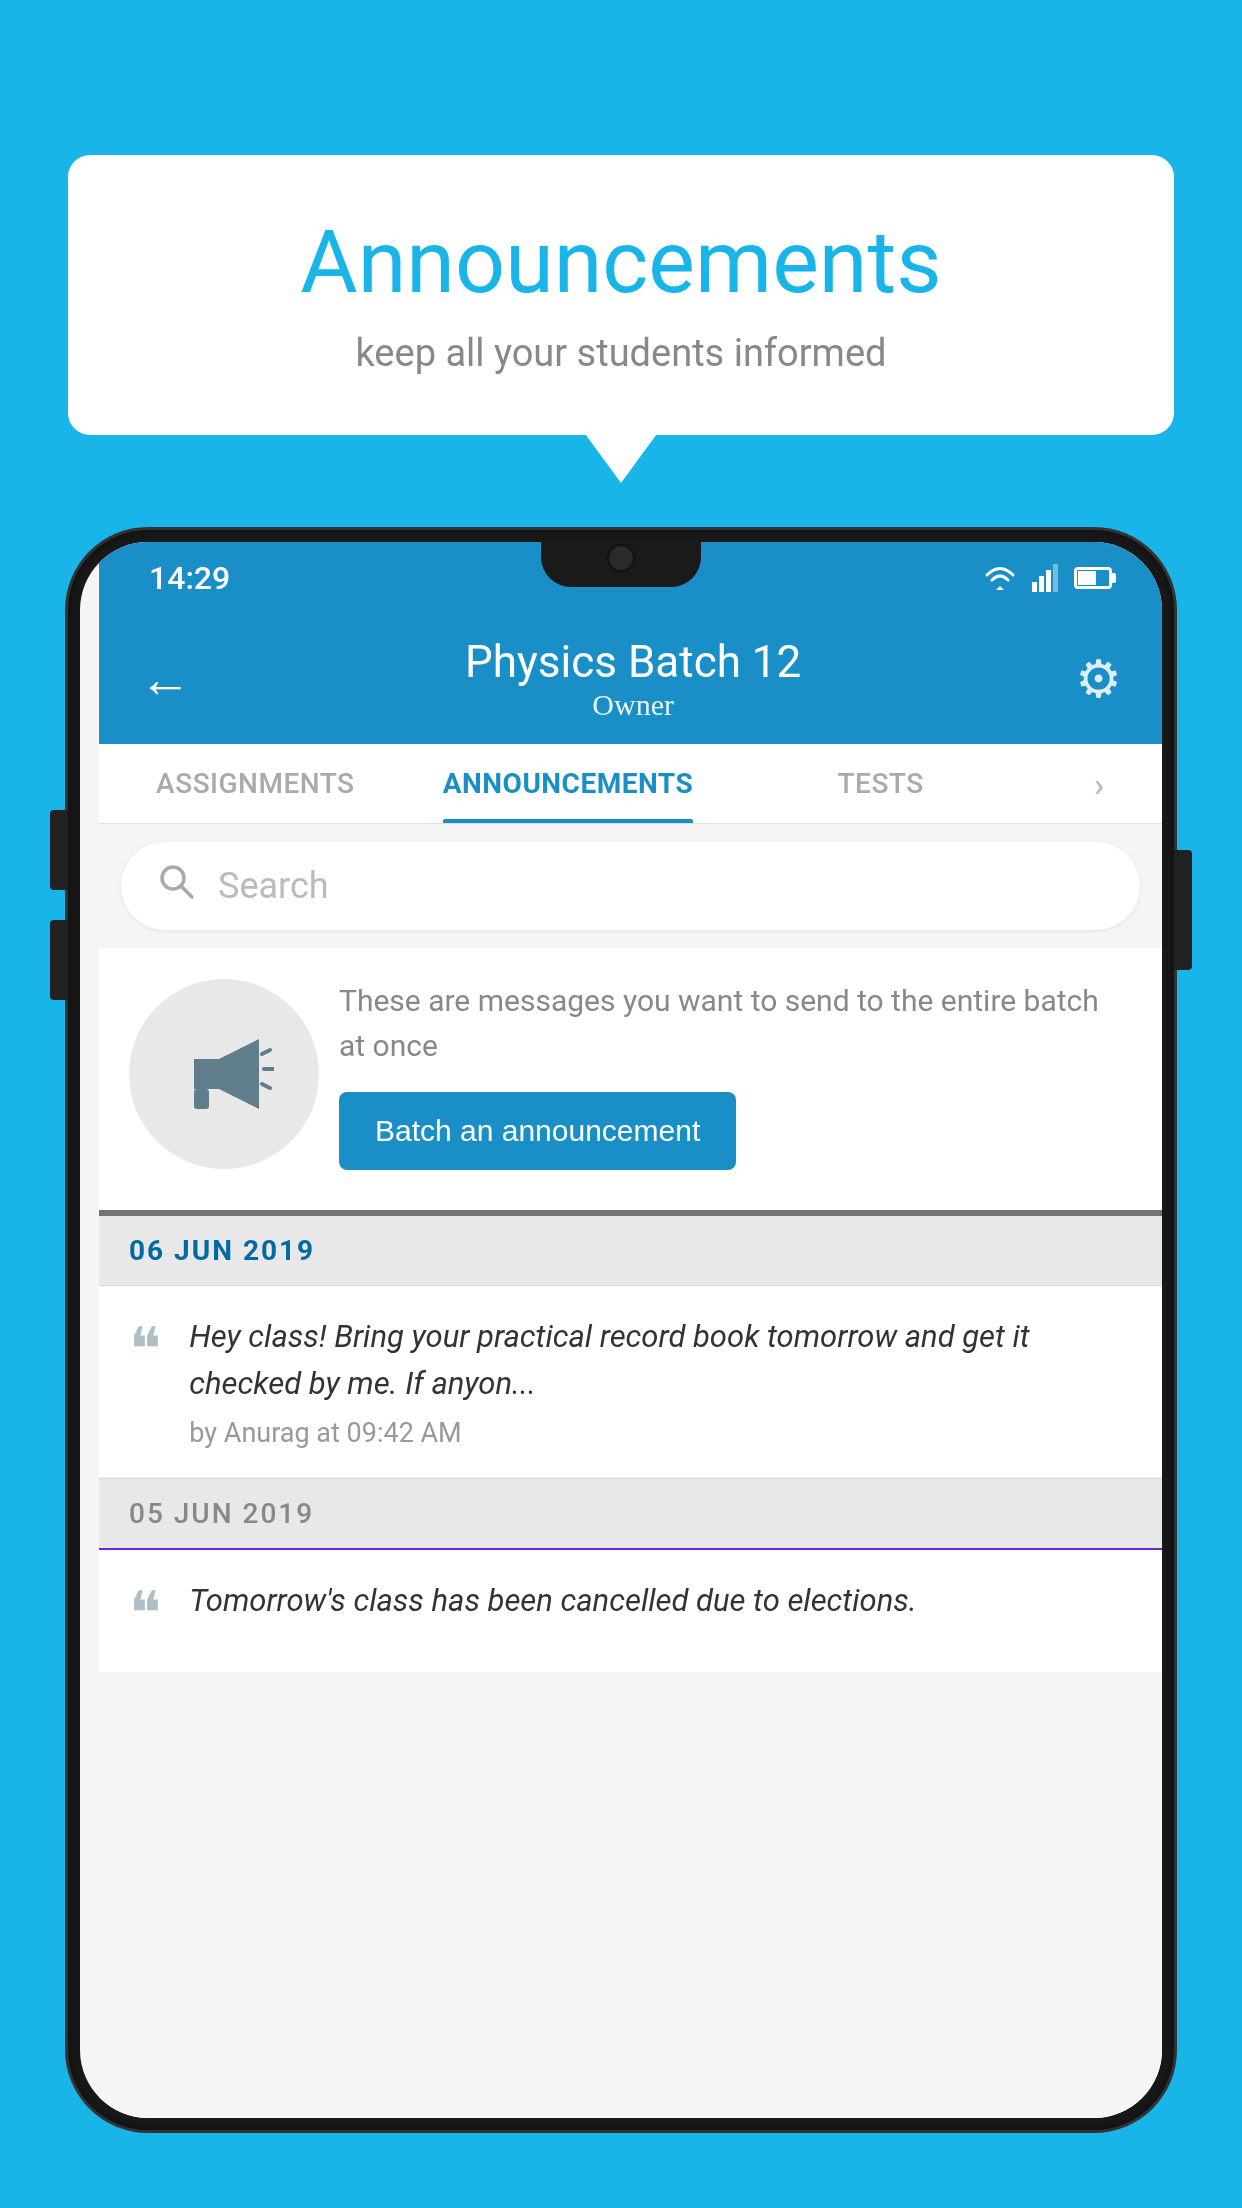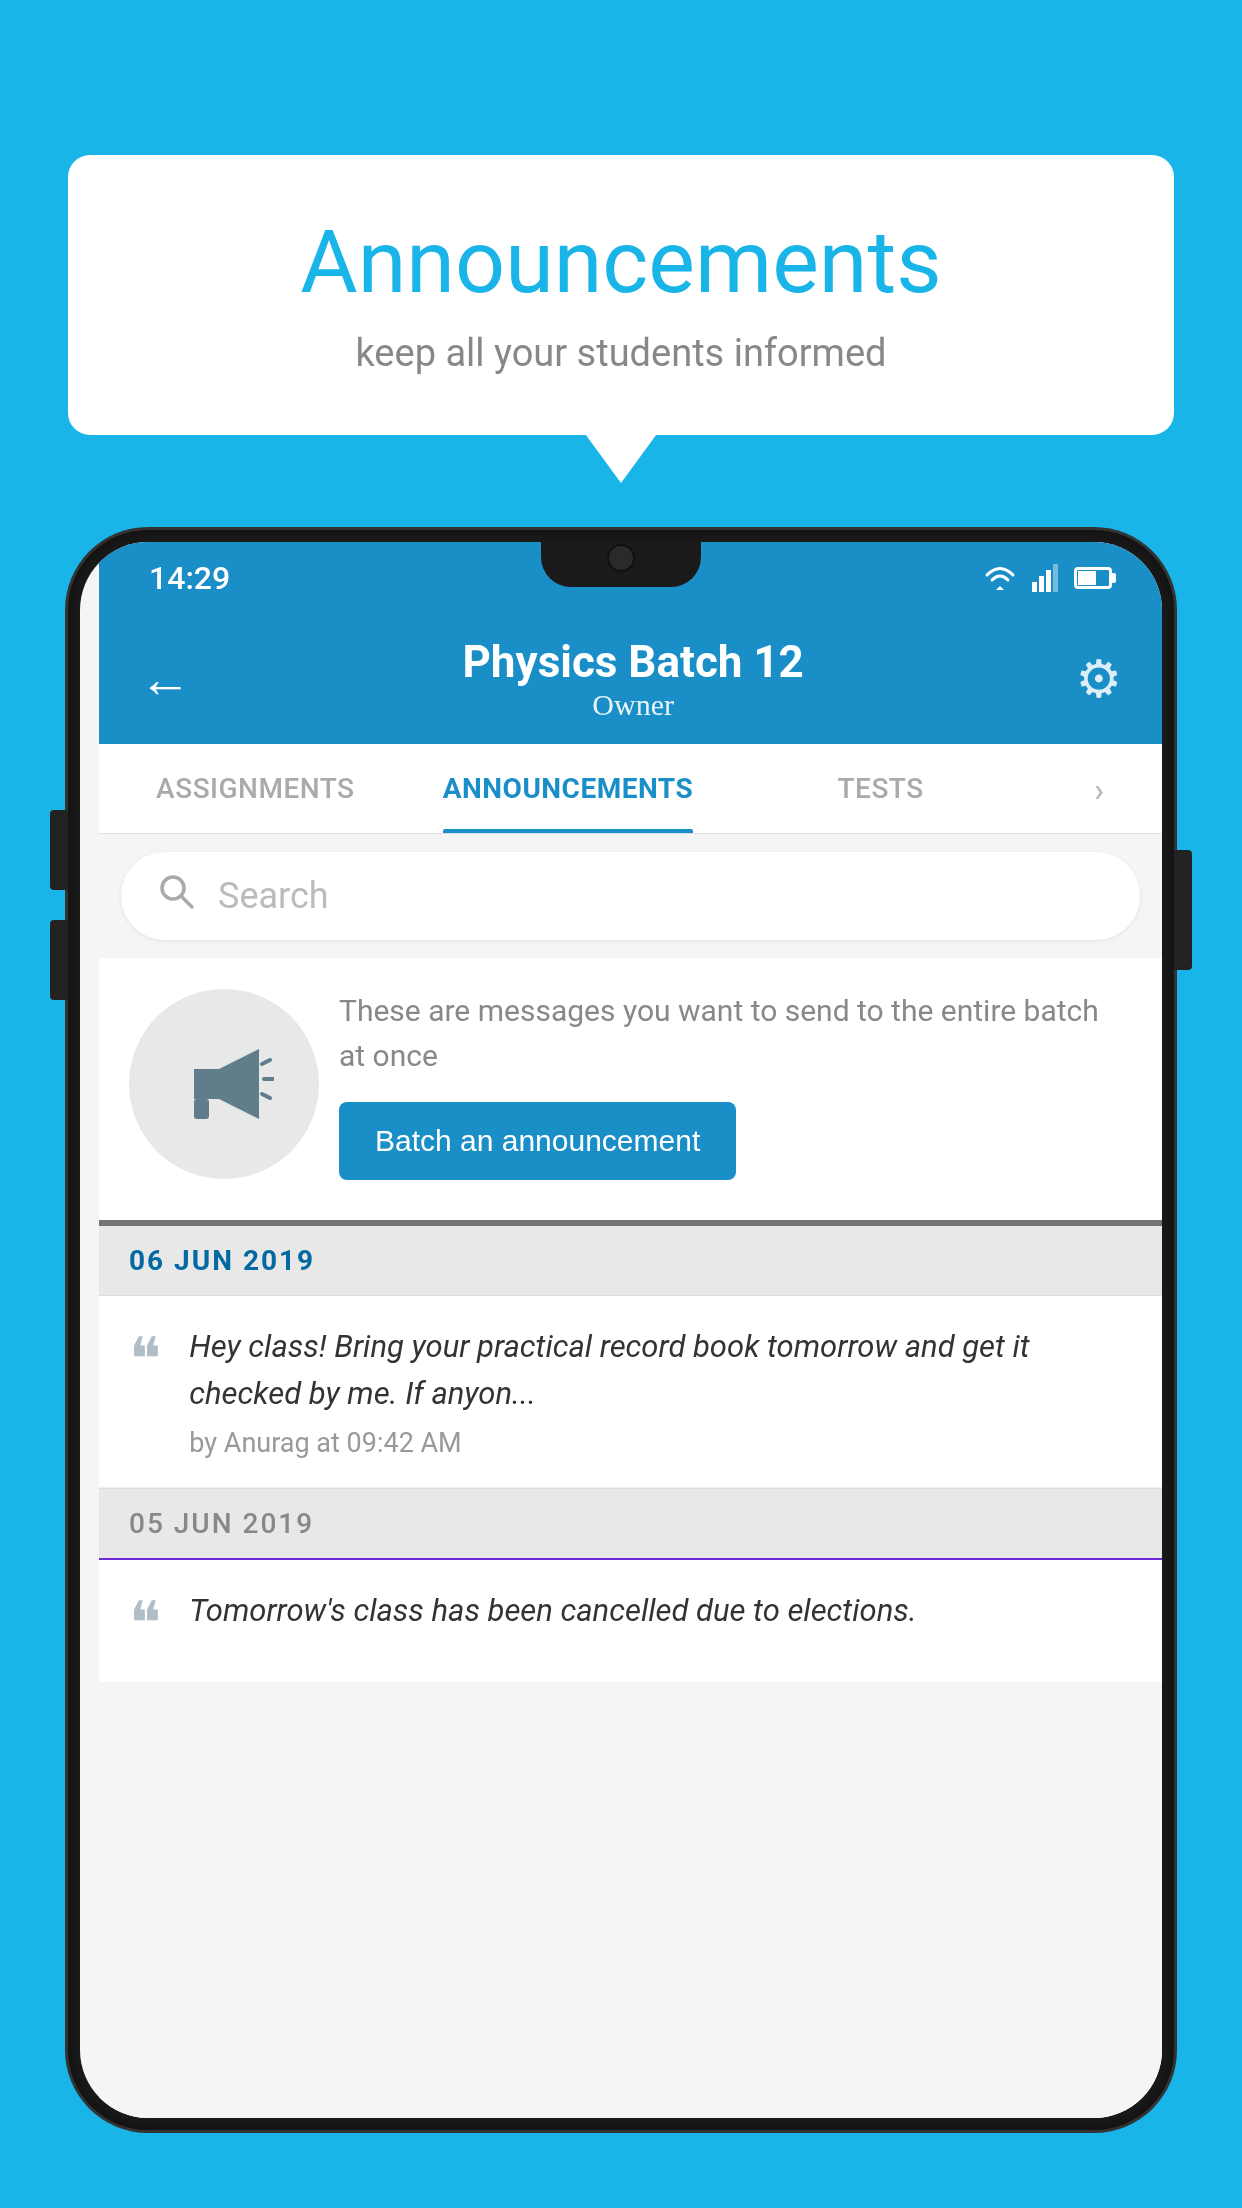--- a/index.html
+++ b/index.html
@@ -221,39 +221,39 @@
       font-weight: 300;
     }
 
     .header-center {
       text-align: center;
     }
 
     .header-title {
       color: white;
       font-size: 44px;
-      font-weight: 700;
+      font-weight: 400;
     }
 
     .header-subtitle {
       color: rgba(255,255,255,0.9);
       font-size: 30px;
       font-weight: 400;
       font-family: Liberation Serif, serif;
     }
 
     .gear-icon {
       color: rgba(255,255,255,0.85);
       font-size: 52px;
     }
 
     
     .tabs-bar {
       background: #ffffff;
-      height: 90px;
+      height: 80px;
       display: flex;
       align-items: center;
       border-bottom: 1px solid #e0e0e0;
       flex-shrink: 0;
     }
 
     .tab-item {
       flex: 1;
       height: 100%;
       display: flex;

